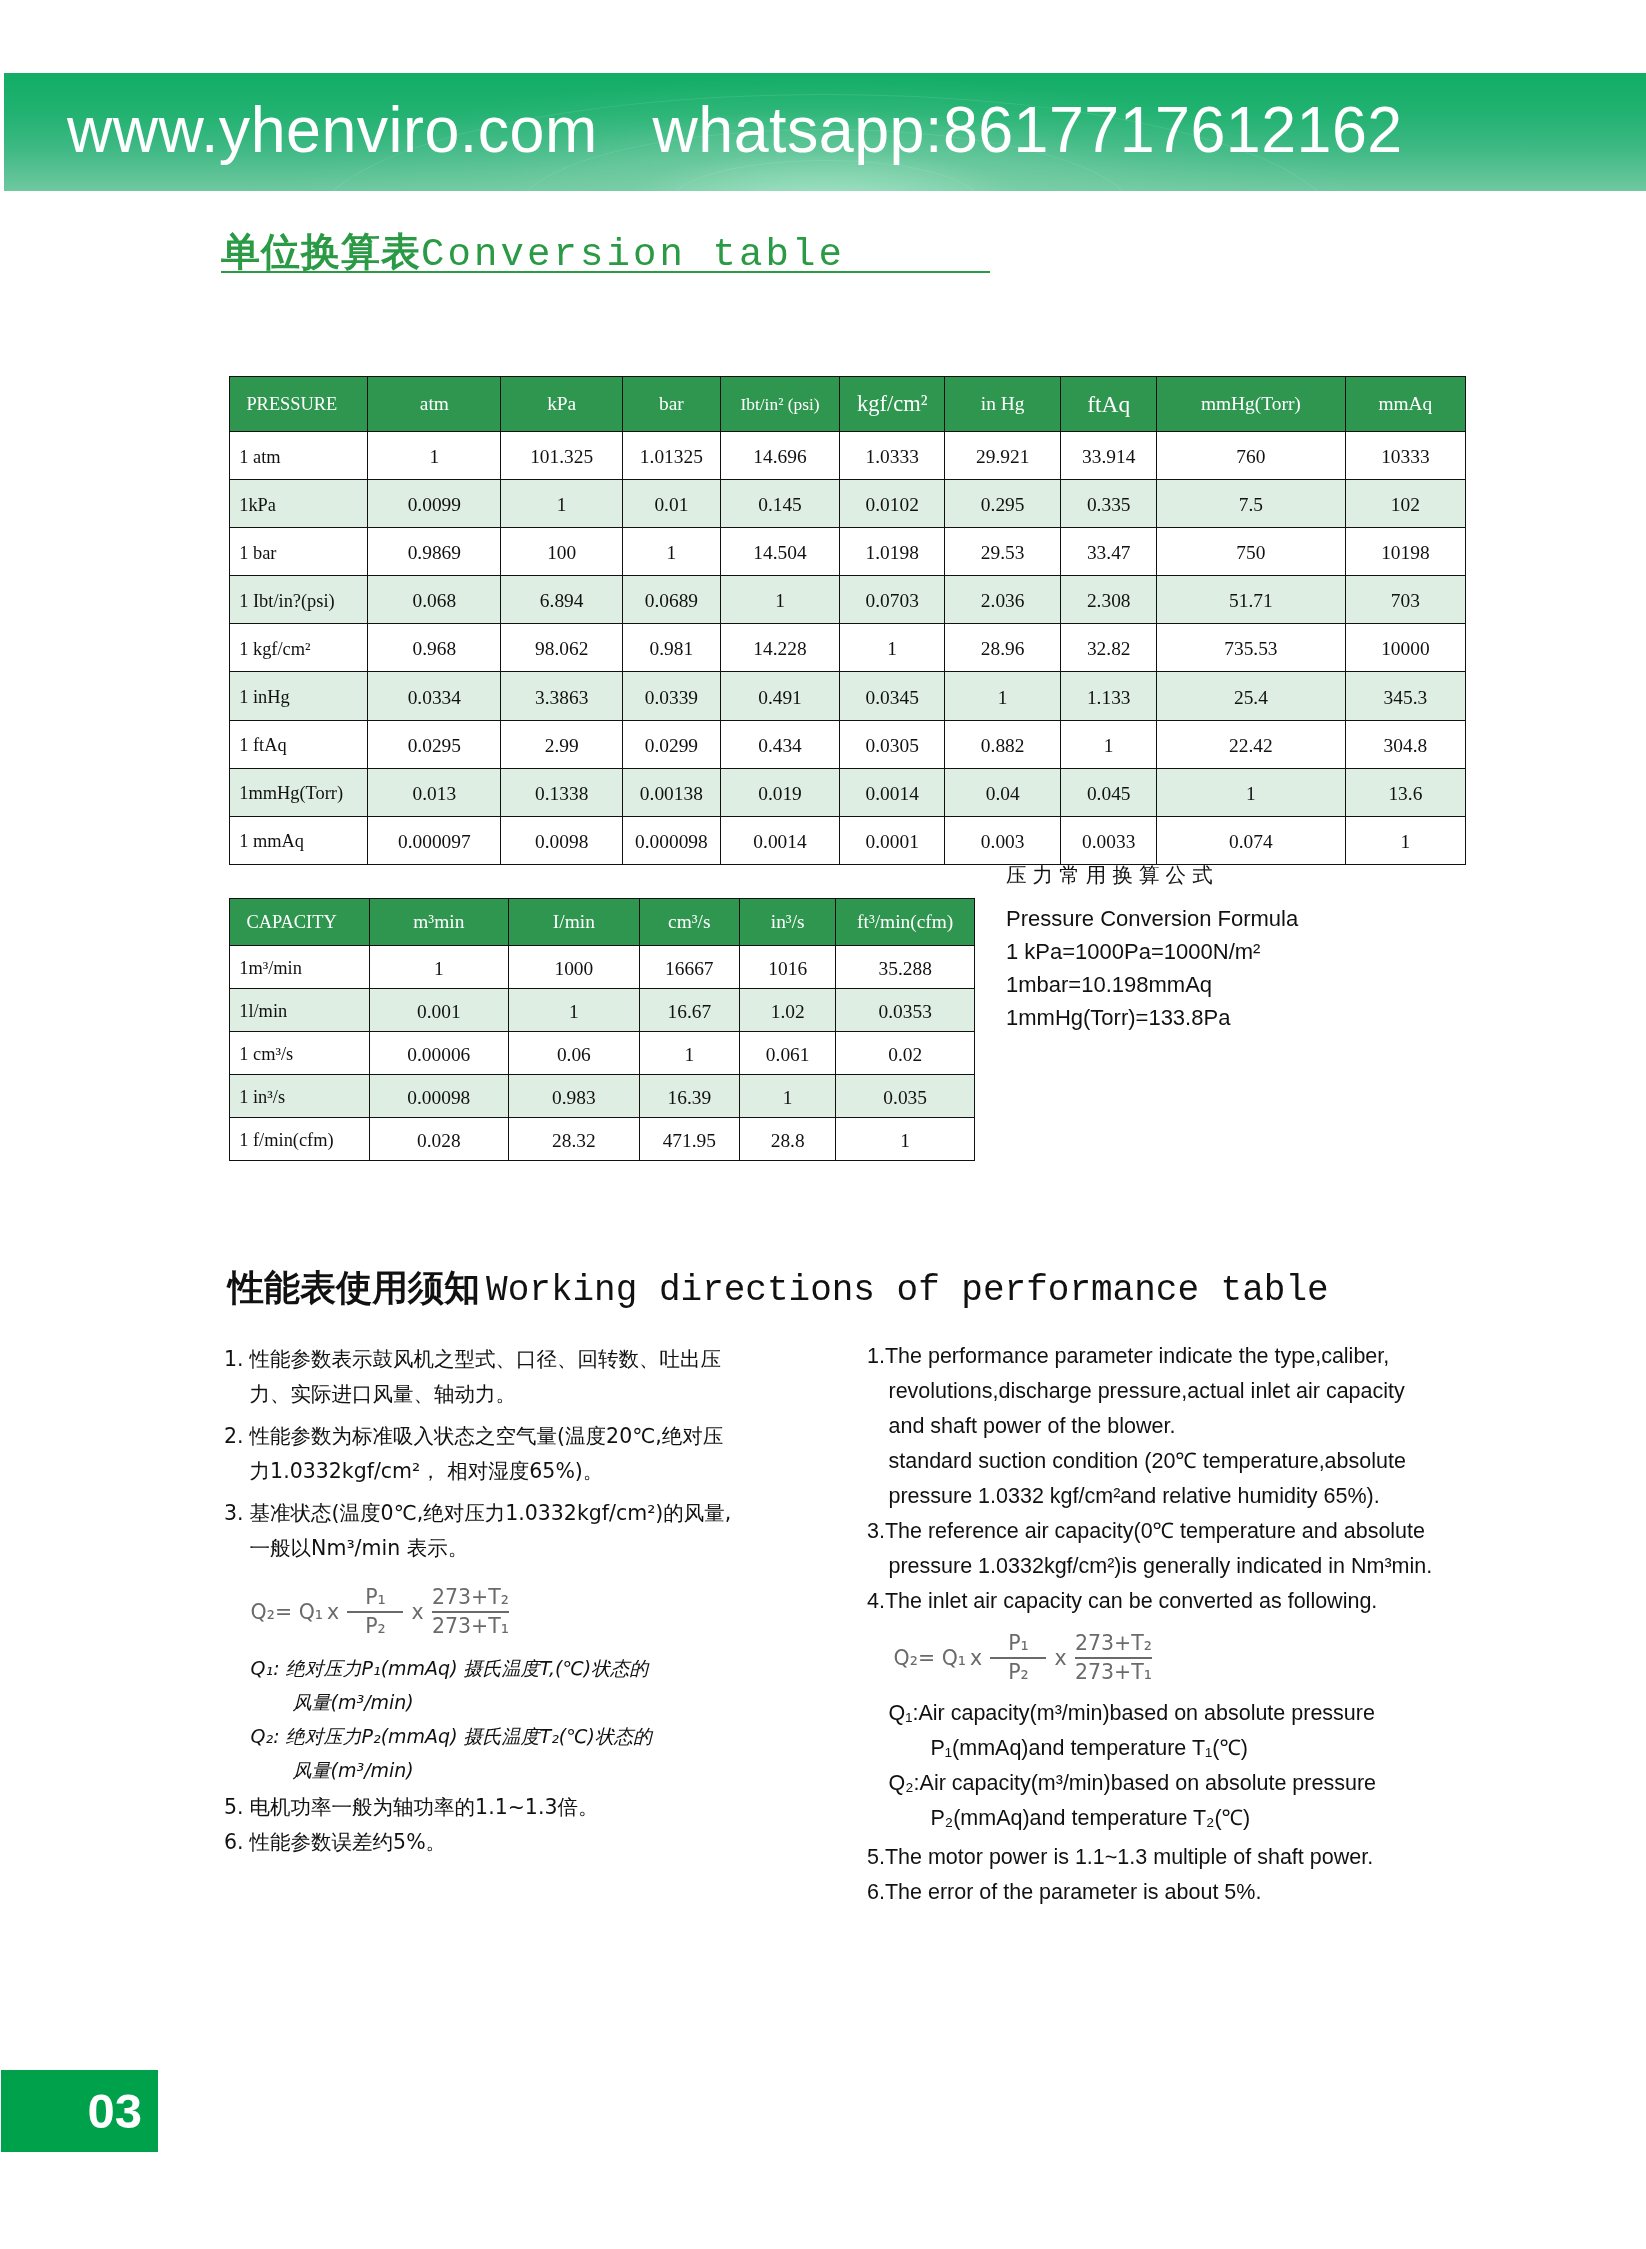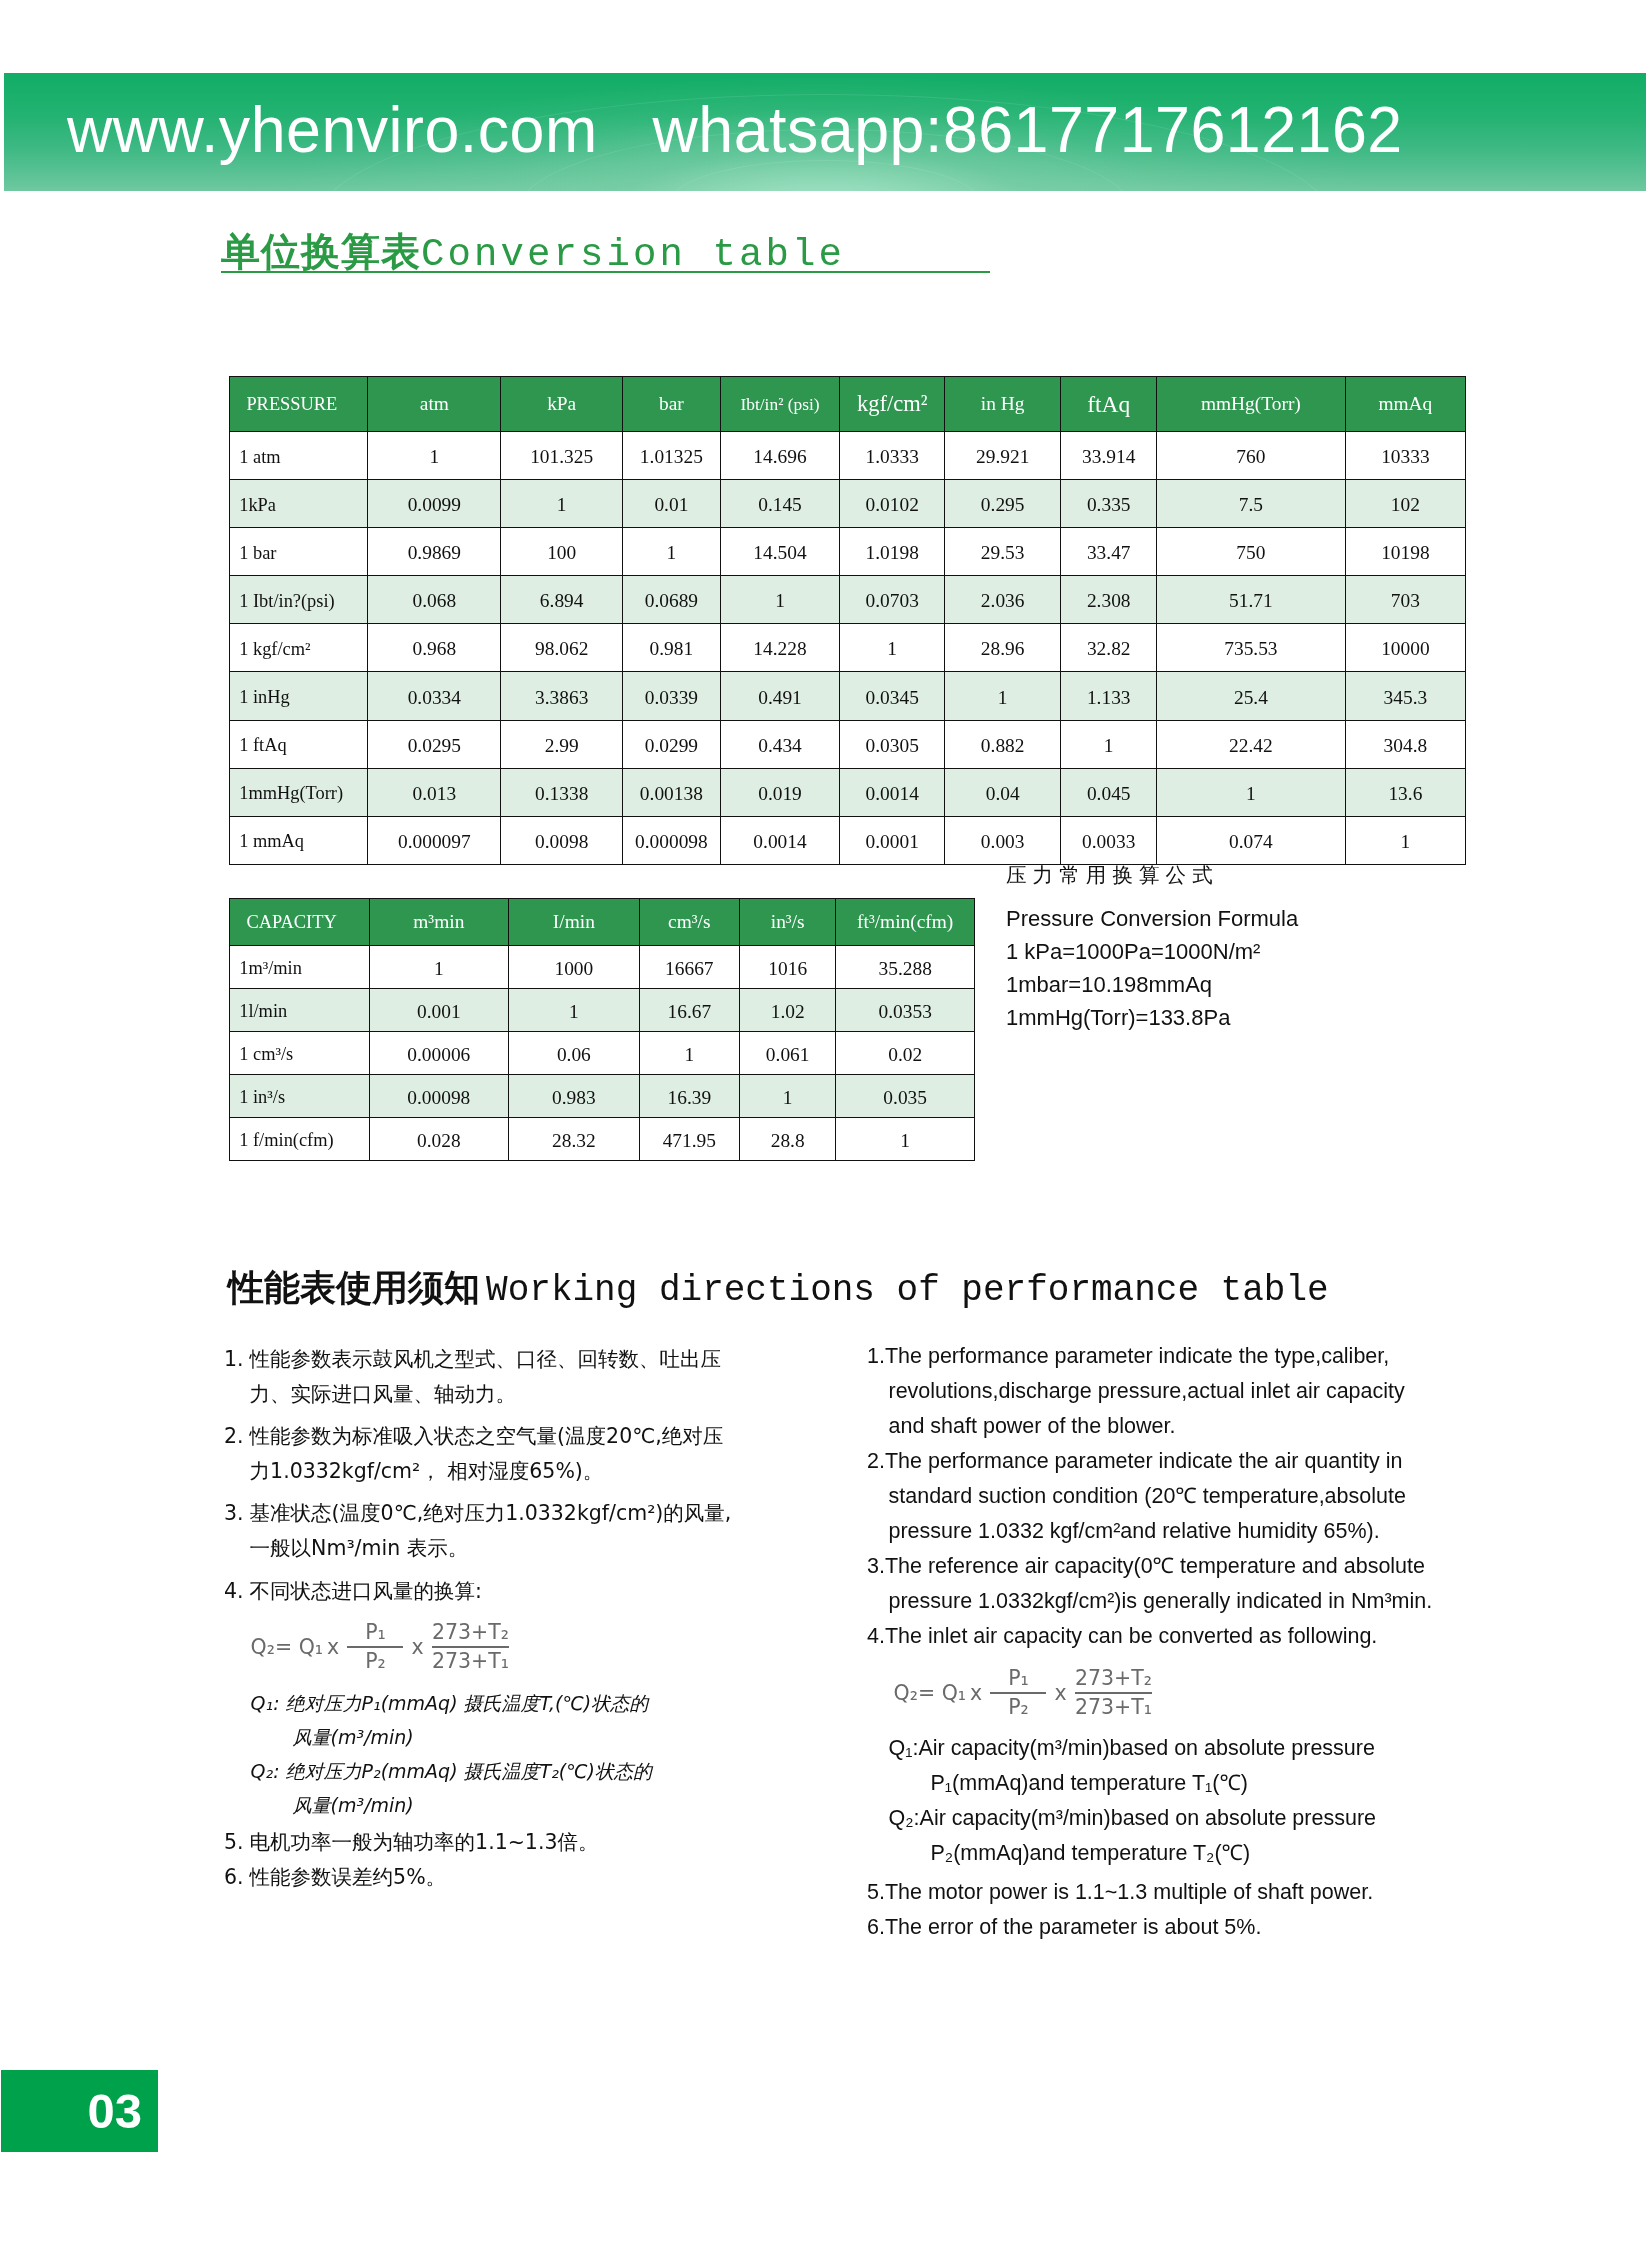--- a/index.html
+++ b/index.html
@@ -342,23 +342,20 @@
     <div class="cont">力、实际进口风量、轴动力。</div>
   </div>
   <div class="item">
     <div><span class="num">2.</span><span>性能参数为标准吸入状态之空气量(温度20℃,绝对压</span></div>
     <div class="cont">力1.0332kgf/cm²， 相对湿度65%)。</div>
   </div>
   <div class="item">
     <div><span class="num">3.</span><span>基准状态(温度0℃,绝对压力1.0332kgf/cm²)的风量,</span></div>
     <div class="cont">一般以Nm³/min 表示。</div>
   </div>
-  <div class="item" style="margin-bottom:0">
-    <div><span class="num">4.</span><span>不同状态进口风量的换算:</span></div>
-  </div>
   <div class="frac-formula">
     <span>Q₂= Q₁</span>
     <span class="op">x</span>
     <span class="frac">
         <span class="num">P₁</span>
         <span class="bar" style="width:56px"></span>
         <span class="den">P₂</span>
       </span>
     <span class="op">x</span>
     <span class="frac">
@@ -383,21 +380,20 @@
   </div>
 </div>
 
 <div class="abs en-col">
   <div class="item">
     <div>1.The  performance parameter indicate the type,caliber,</div>
     <div class="cont">revolutions,discharge  pressure,actual inlet air capacity</div>
     <div class="cont">and shaft power of the blower.</div>
   </div>
   <div class="item">
-    <div>2.The  performance parameter indicate the air quantity in</div>
     <div class="cont">standard  suction  condition  (20℃  temperature,absolute</div>
     <div class="cont">pressure  1.0332  kgf/cm²and  relative  humidity 65%).</div>
   </div>
   <div class="item">
     <div>3.The reference air capacity(0℃ temperature and absolute</div>
     <div class="cont">pressure 1.0332kgf/cm²)is generally indicated in Nm³min.</div>
   </div>
   <div class="item">
     <div>4.The inlet air capacity can be converted as following.</div>
   </div>

